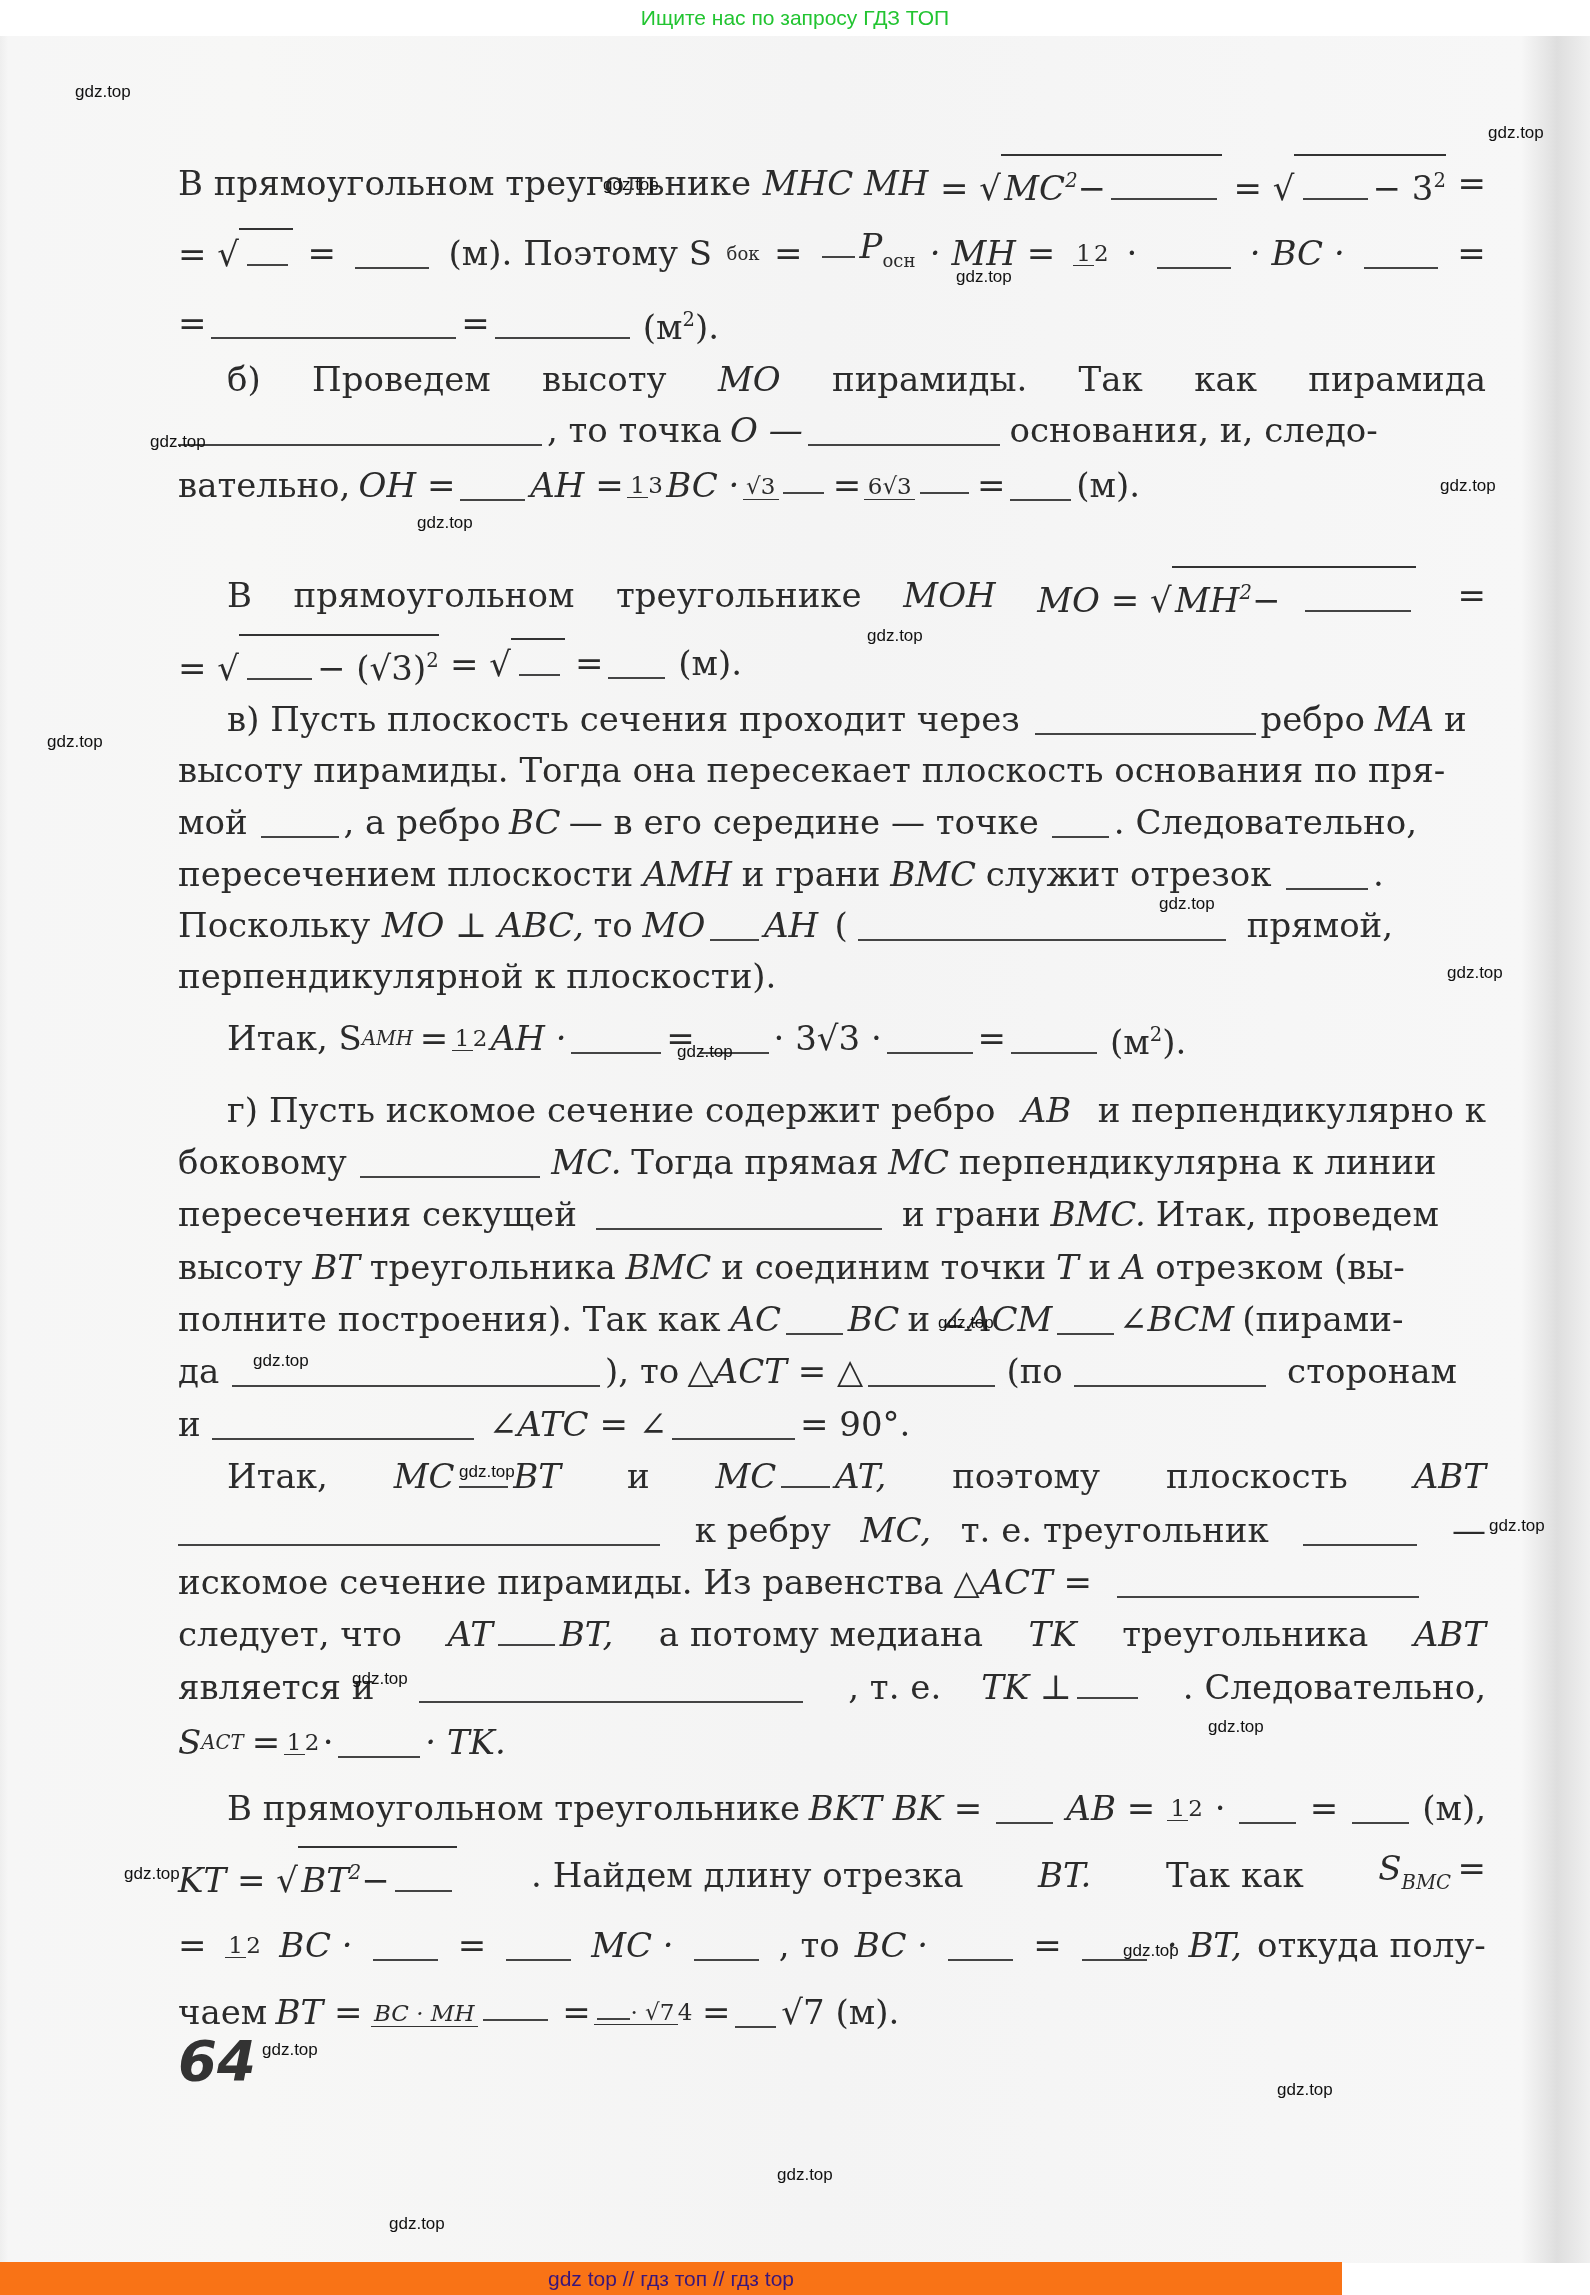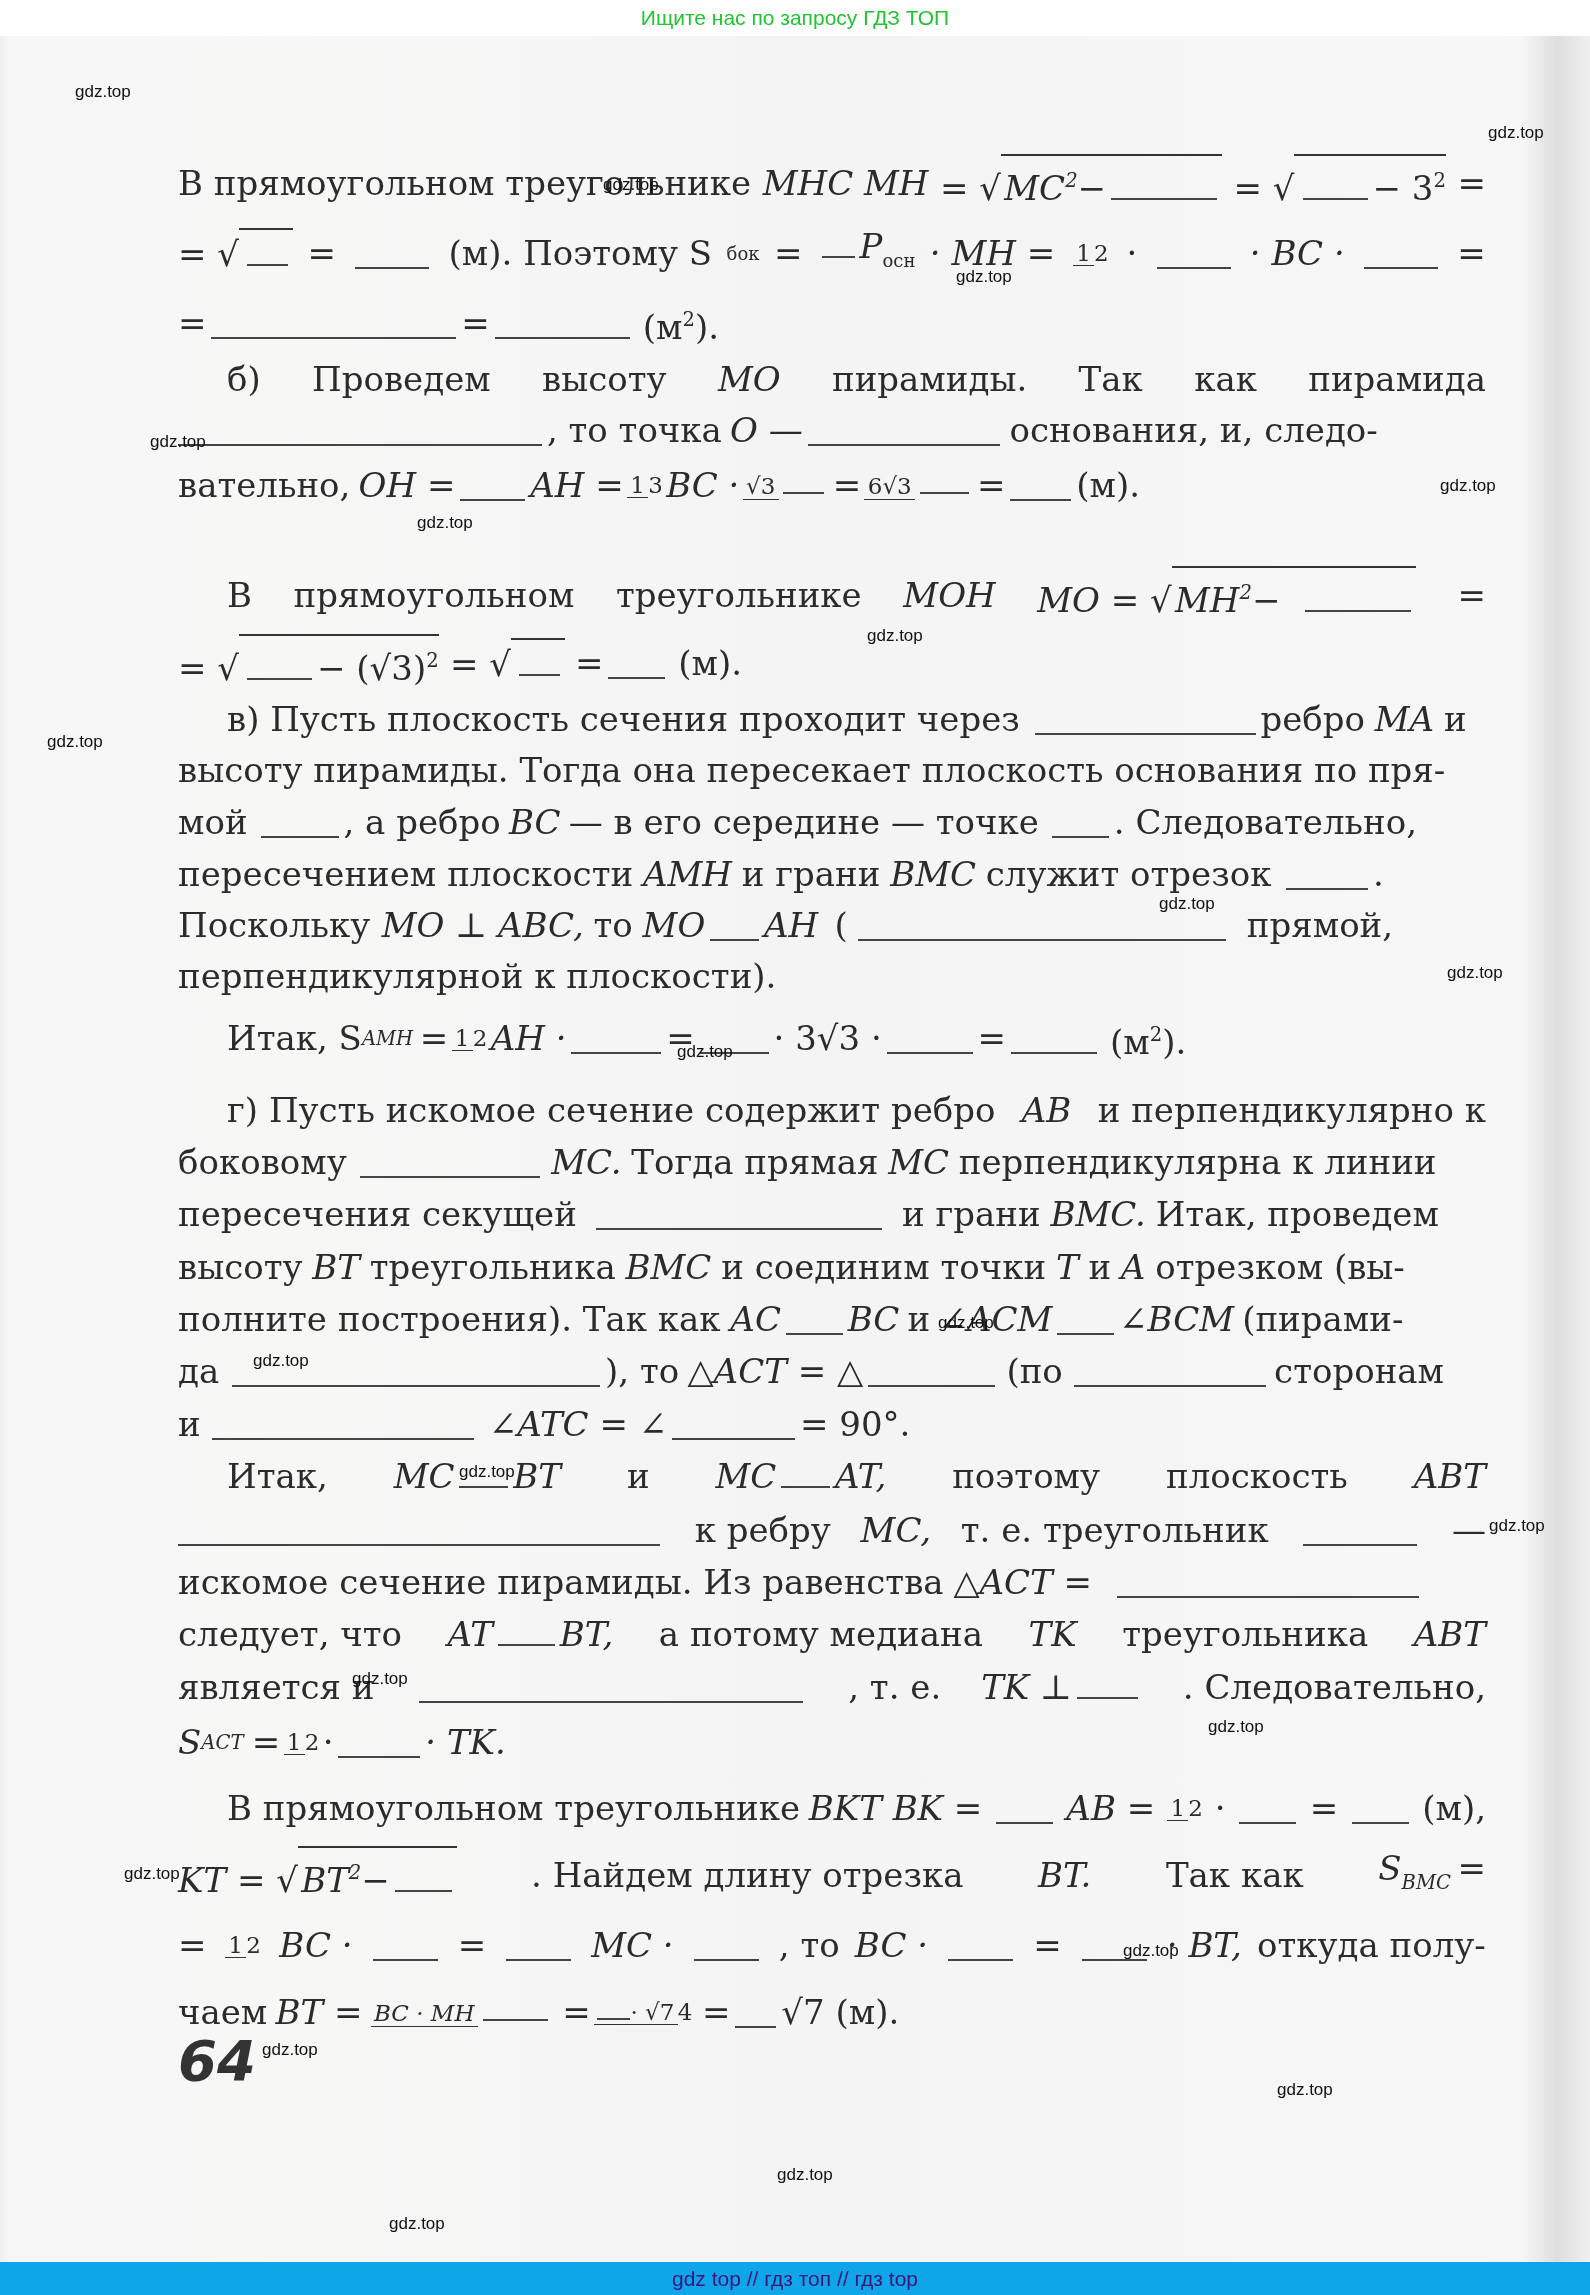--- a/index.html
+++ b/index.html
@@ -1,21 +1,21 @@
 <!DOCTYPE html>
 <html style="font-size:13px"><head>
 <meta charset="utf-8">
 <style>
   html, body { margin:0; padding:0; }
   body { width:1590px; height:2295px; position:relative; background:#ffffff; overflow:hidden;
          font-family:"DejaVu Serif", serif; color:#2b2b2b; }
   .banner-top { position:absolute; left:0; top:0; width:1590px; height:36px; display:flex; align-items:center; justify-content:center;
          font-family:"Liberation Sans", sans-serif; font-size:21px; color:#22c431; background:#fff; }
-  .banner-bottom { position:absolute; left:0; bottom:0; width:1590px; height:33px; display:flex; align-items:center; justify-content:center;
-         font-family:"Liberation Sans", sans-serif; font-size:21px; color:#3a167a; background:#0ea5e9; }
+  .banner-bottom { position:absolute; left:0; bottom:0; width:1342px; height:33px; display:flex; align-items:center; justify-content:center;
+         font-family:"Liberation Sans", sans-serif; font-size:21px; color:#3a167a; background:#f97316; }
   .page { position:absolute; left:0; top:36px; width:1590px; height:2227px;
           background: linear-gradient(90deg, #eeeeee 0px, #f6f6f6 8.2px, #f7f7f6 245px, #f4f4f4 817px, #f7f7f7 1521px, #e4e4e4 1549px, #dedede 1557px, #f0f0f0 1590px); }
   .line { position:absolute; left:178px; width:1308px; height:49px; font-size:34px; line-height:49px; white-space:nowrap;
           display:flex; align-items:center; justify-content:space-between; }
   .line.left { justify-content:flex-start; gap:0; }
   .line span { display:inline-block; }
   .i { font-style:italic; }
   .blank { display:inline-block; border-bottom:2.5px solid #444; height:28px; vertical-align:baseline; margin:0 4.9px; }
   .wm { position:absolute; font-family:"Liberation Sans", sans-serif; font-size:17px; color:#111; }
   .page-num { position:absolute; left:178px; top:1992px; font-family:"DejaVu Sans", sans-serif; font-weight:bold; font-style:italic; font-size:56px; color:#333; }
@@ -229,21 +229,21 @@
   </div>
 
   <div class="line left" style="top:1311px;">
     <span>да</span>
     <span class="blank" style="width:368px;margin-left:13px"></span>
     <span>), то</span>
     <span class="i" style="margin-left:8.2px">△ACT = △</span>
     <span class="blank" style="width:127px"></span>
     <span style="margin-left:6.5px">(по</span>
     <span class="blank" style="width:192px;margin-left:11.4px"></span>
-    <span style="margin-left:3px">сторонам</span>
+    <span style="margin-left:16px">сторонам</span>
   </div>
 
   <div class="line left" style="top:1364px;">
     <span>и</span>
     <span class="blank" style="width:262px;margin-left:11.4px"></span>
     <span class="i" style="margin-left:9.8px">∠ATC = ∠</span>
     <span class="blank" style="width:123px"></span>
     <span>= 90°.</span>
   </div>
 

